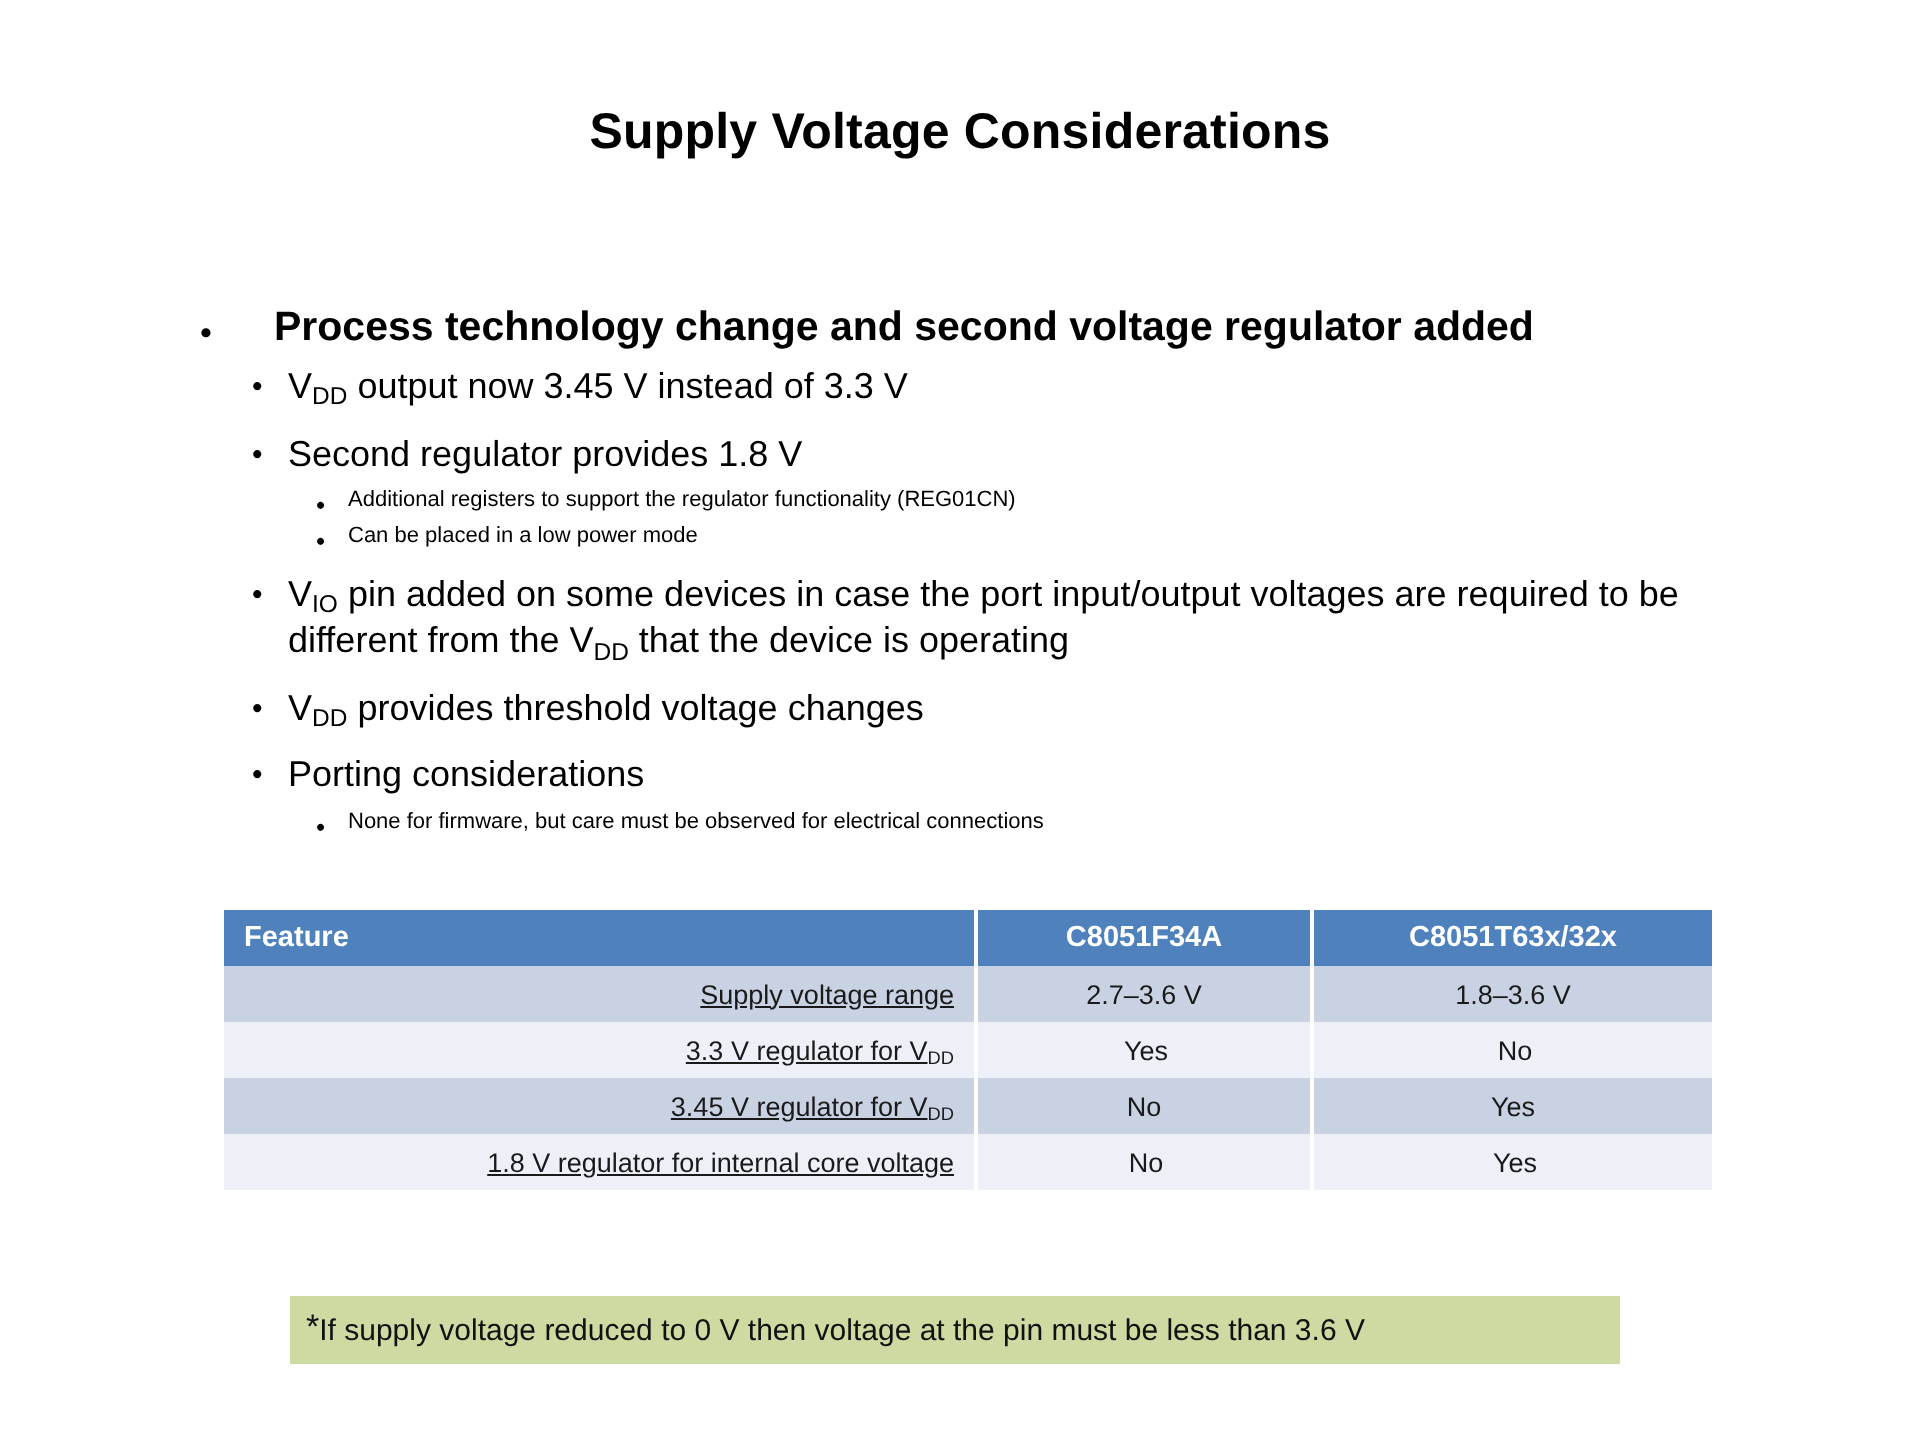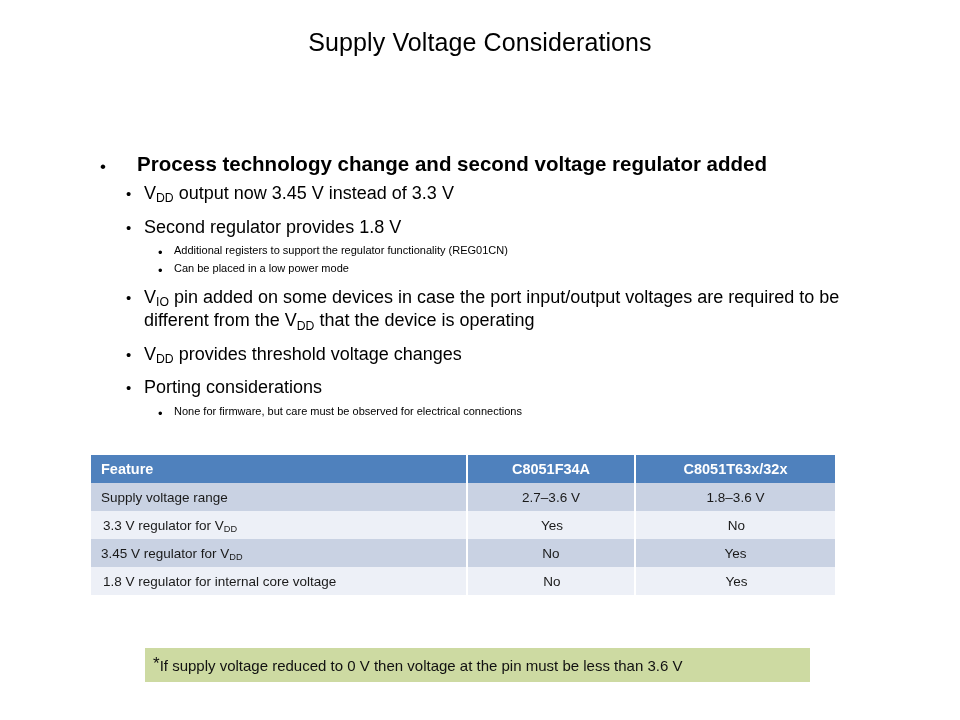--- a/index.html
+++ b/index.html
@@ -12,26 +12,26 @@
     height: 720px;
     font-family: "Liberation Sans", sans-serif;
     color: #000000;
     position: relative;
     overflow: hidden;
   }
 
   
   .slide-title {
     position: absolute;
-    top: 28px;
+    top: 52px;
     left: 0;
     width: 960px;
     text-align: center;
     font-size: 25px;
-    font-weight: normal;
+    font-weight: bold;
     letter-spacing: 0.1px;
     color: #000000;
   }
 
   
   .body-region {
     position: absolute;
     top: 152px;
     left: 100px;
     width: 800px;
@@ -104,21 +104,21 @@
     font-size: 0.68em;
     line-height: 0;
     vertical-align: baseline;
     position: relative;
     top: 0.27em;
   }
 
   
   .cmp-table {
     position: absolute;
-    left: 91px;
+    left: 112px;
     top: 455px;
     width: 744px;
     border-collapse: collapse;
     table-layout: fixed;
     font-size: 13.5px;
     border-radius: 29px;
   }
   .cmp-table col.c1 { width: 376px; }
   .cmp-table col.c2 { width: 168px; }
   .cmp-table col.c3 { width: 200px; }
@@ -138,21 +138,21 @@
   .cmp-table th.h-mid   { text-align: center; }
 
   .cmp-table td {
     height: 28px;
     padding: 0 10px;
     vertical-align: middle;
     border-right: 2px solid #ffffff;
     color: #1a1a1a;
   }
   .cmp-table td:last-child { border-right: none; }
-  .cmp-table td.t-left { text-align: left; }
+  .cmp-table td.t-left { text-align: right; text-decoration: underline; }
   .cmp-table td.t-mid  { text-align: center; }
 
   .cmp-table tr.odd  td { background: #c9d2e3; }
   .cmp-table tr.even td { background: #edf0f7; padding-left: 12px; }
 
   
   .footnote {
     position: absolute;
     left: 145px;
     top: 648px;

